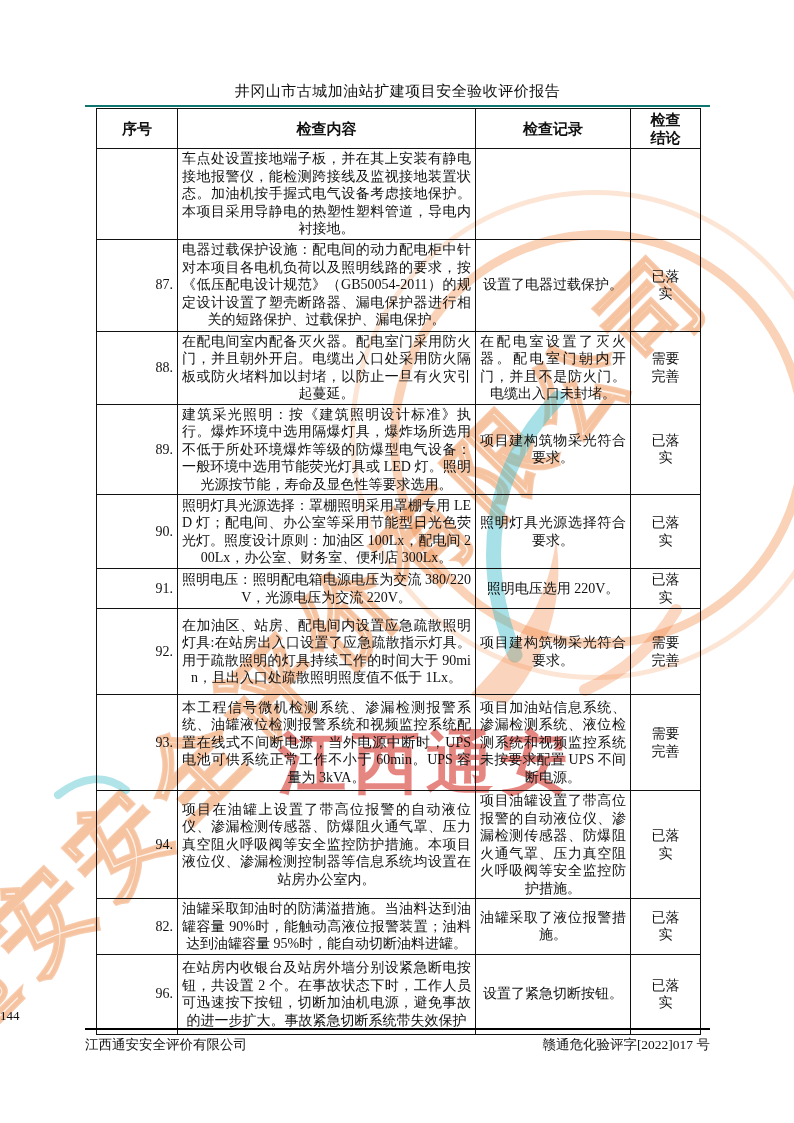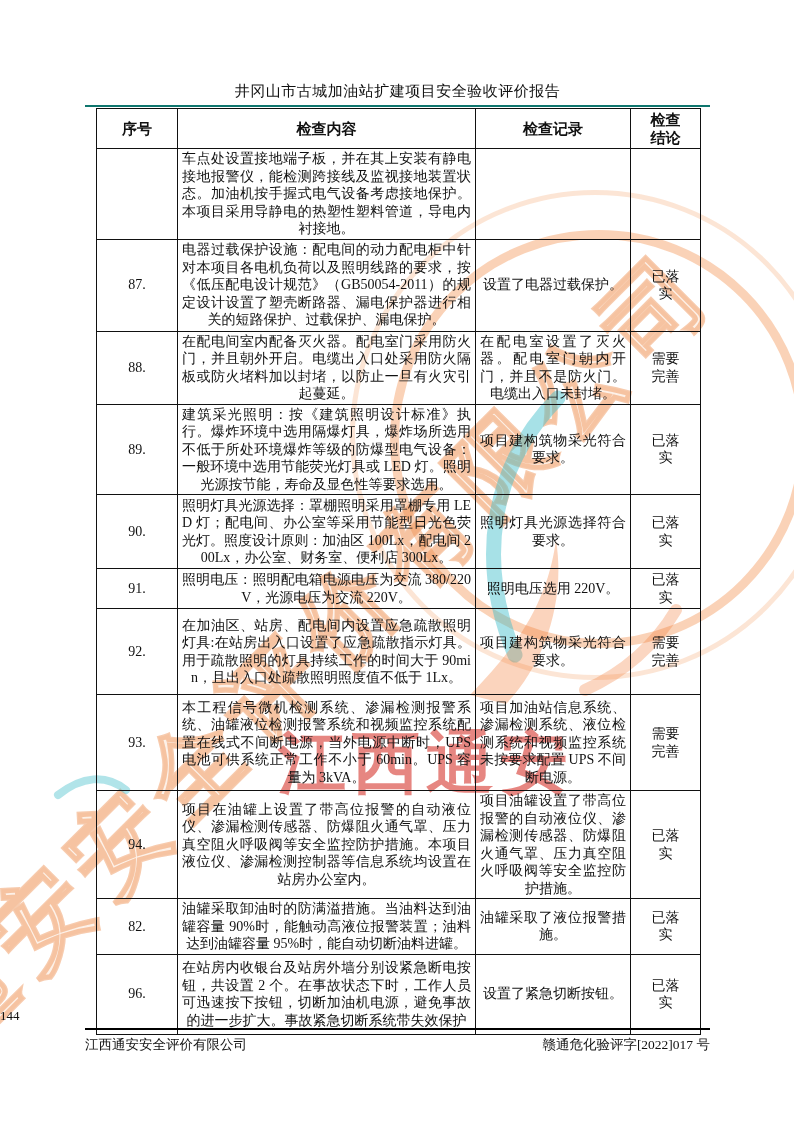--- a/index.html
+++ b/index.html
@@ -33,21 +33,21 @@
     vertical-align:middle;
     font-size:14px;
     line-height:17.5px;
     padding:1px 4px;
     word-break:break-all;
     background:transparent;
   }
   .check-table th{
     font-weight:bold;font-size:15px;text-align:center;line-height:18px;
   }
-  td.no{text-align:center;}
+  td.no{text-align:right;}
   td.content,td.record{
     text-align:justify;
     text-align-last:center;
   }
   td.concl{text-align:center;}
   .wrap2{display:inline-block;width:2.1em;text-align:center;}
   
   .page-number{
     position:absolute;top:1008px;left:0;width:723px;
     font-size:13px;z-index:2;

